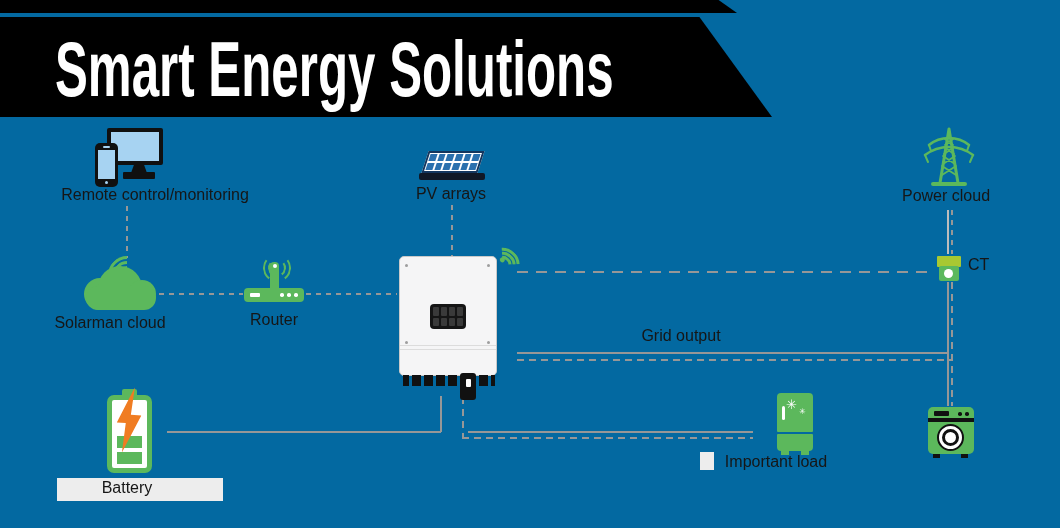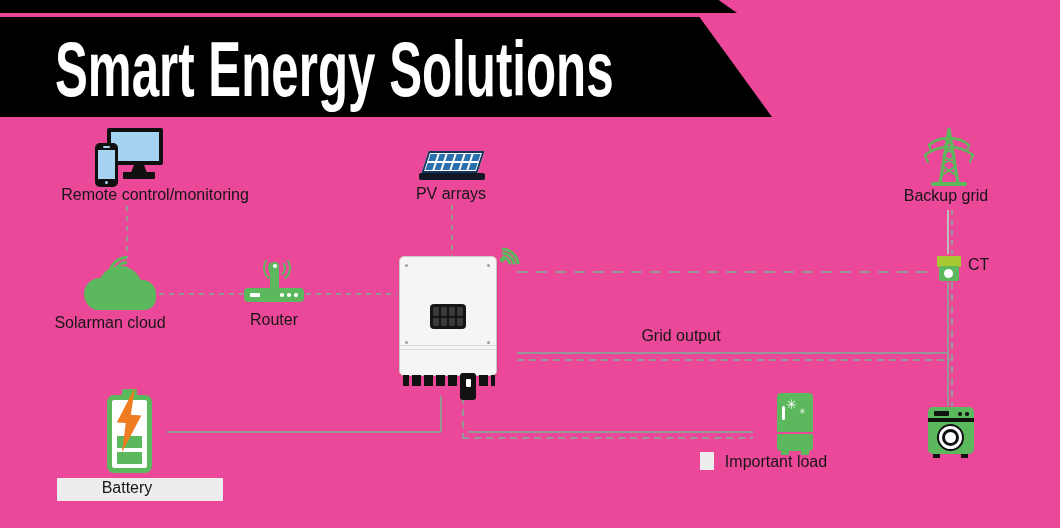--- a/index.html
+++ b/index.html
@@ -1,16 +1,16 @@
 <!DOCTYPE html>
 <html style="--banner-bg: #000000; --banner-text: #ffffff; --text: #161616; --accent-green: #5cb85c; --screen-blue: #a7d3f2; --panel-blue: #2a70ae; --panel-frame: #14365e; --bolt-orange: #f07c22; --ct-lime: #a8c832; --line-gray: #979797;"><head>
 <meta charset="utf-8">
 <style>
   html,body{margin:0;padding:0;background:#fff;}
-  .stage{position:relative;width:1060px;height:528px;background:#ec4899;overflow:hidden;
+  .stage{position:relative;width:1060px;height:528px;background:#0369a1;overflow:hidden;
          font-family:"Liberation Sans",sans-serif;}
   .abs{position:absolute;}
   
   .banner-strip{position:absolute;left:0;top:0;width:737px;height:13px;background:var(--banner-bg,#000);
     clip-path:polygon(0 0,97.5% 0,100% 100%,0 100%);}
   .banner{position:absolute;left:0;top:17px;width:772px;height:100px;background:var(--banner-bg,#000);
     clip-path:polygon(0 0,90.6% 0,100% 100%,0 100%);}
   .banner-title{position:absolute;left:55px;top:0;height:100px;line-height:104px;white-space:nowrap;
     color:var(--banner-text,#fff);font-size:77px;font-weight:bold;letter-spacing:0;
     transform:scaleX(0.64);transform-origin:0 50%;}
@@ -236,21 +236,21 @@
     <div class="dot" style="left:30px;top:5px;width:3.5px;height:3.5px;background:#111;"></div>
     <div class="dot" style="left:37px;top:5px;width:3.5px;height:3.5px;background:#111;"></div>
     <div class="drum-outer"></div>
     <div class="drum-inner"></div>
     <div class="part" style="left:5px;top:47px;width:7px;height:3.5px;background:#111;"></div>
     <div class="part" style="left:33px;top:47px;width:7px;height:3.5px;background:#111;"></div>
   </div>
 
   <div class="lbl ctr" style="left:155px;top:186px;">Remote control/monitoring</div>
   <div class="lbl ctr" style="left:451px;top:185px;">PV arrays</div>
-  <div class="lbl ctr" style="left:946px;top:187px;">Backup grid</div>
+  <div class="lbl ctr" style="left:946px;top:187px;">Power cloud</div>
   <div class="lbl ctr" style="left:110px;top:314px;">Solarman cloud</div>
   <div class="lbl ctr" style="left:274px;top:311px;">Router</div>
   <div class="lbl" style="left:968px;top:256px;">CT</div>
   <div class="lbl ctr" style="left:681px;top:327px;">Grid output</div>
   <div class="lbl ctr" style="left:127px;top:479px;">Battery</div>
   <div class="lbl ctr" style="left:776px;top:453px;">Important load</div>
 
 </div>
 
 </body></html>

